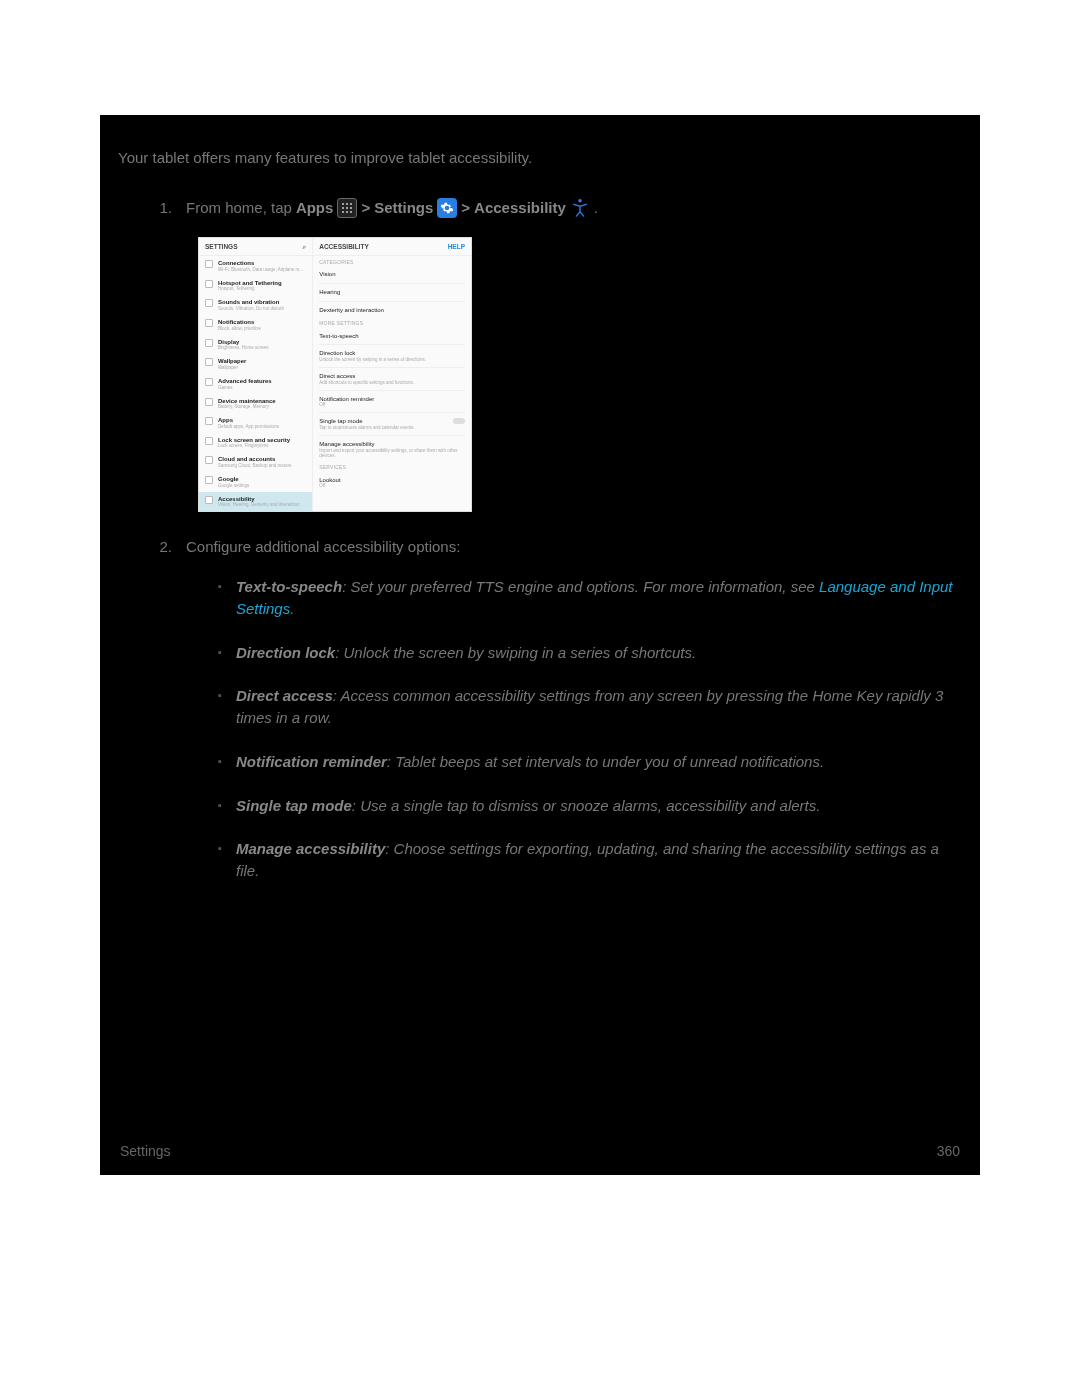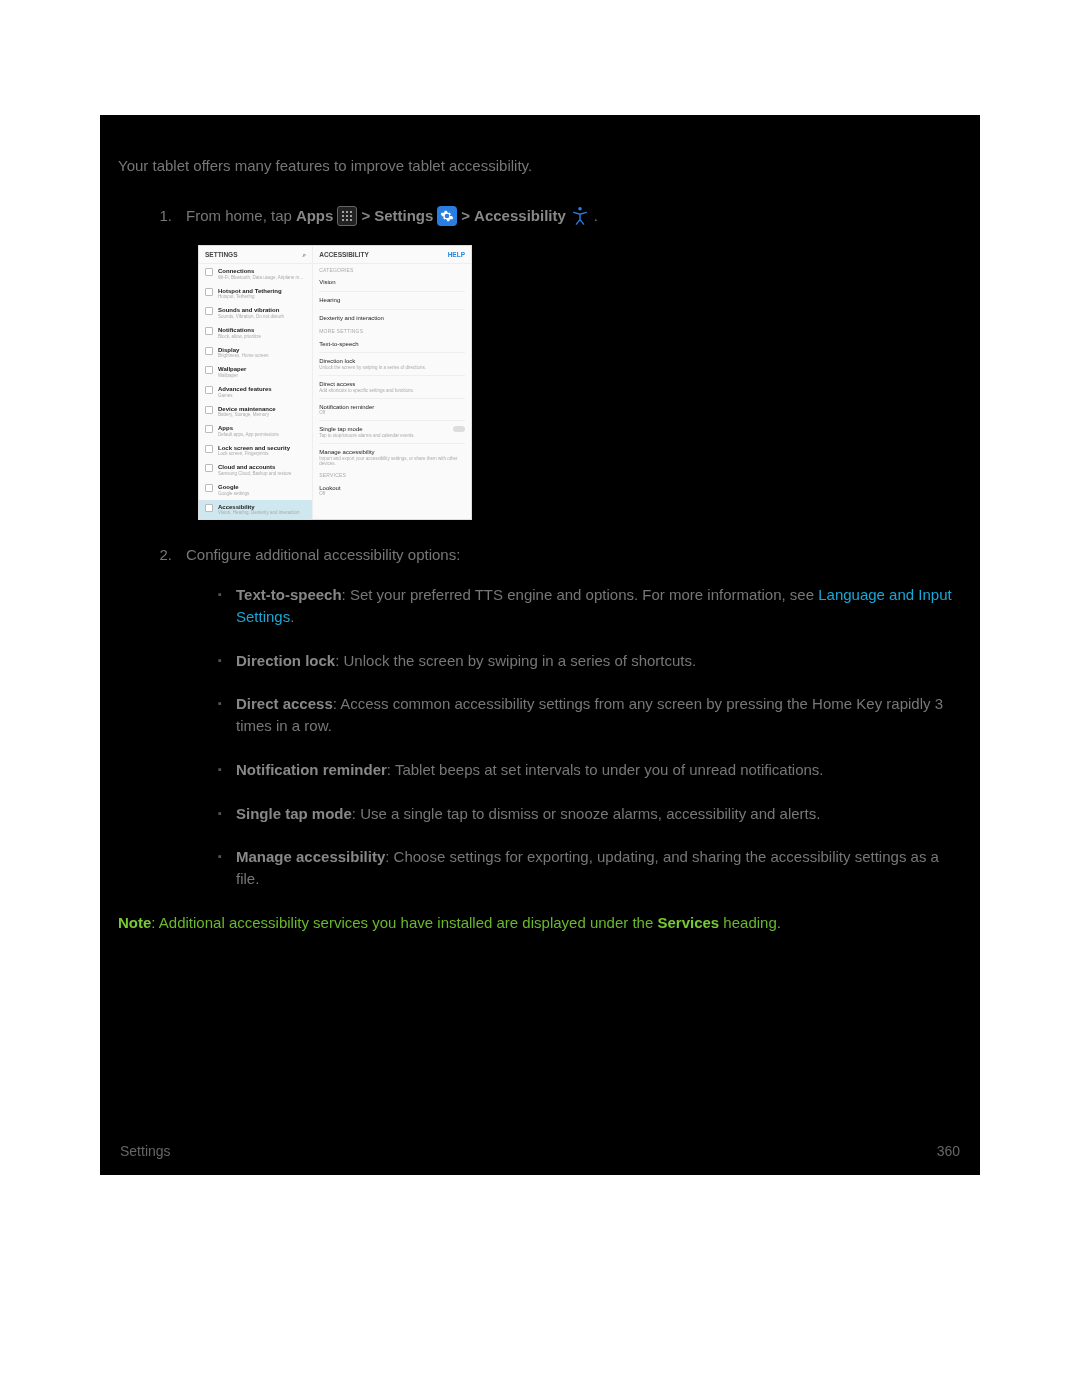--- a/index.html
+++ b/index.html
@@ -10,21 +10,21 @@
     font-family: Arial, Helvetica, sans-serif;
     position: relative;
   }
   .page {
     position: absolute;
     left: 100px;
     top: 115px;
     width: 880px;
     height: 1060px;
     background: #000;
-    padding: 40px 18px 18px 18px;
+    padding: 32px 18px 18px 18px;
     color: #777;
     font-size: 15px;
     line-height: 1.45;
   }
   .intro { margin-bottom: 28px; }
   .step-line { display:flex; align-items:center; flex-wrap:wrap; gap:4px; }
   .step-num { display:inline-block; width: 34px; text-align:right; margin-right: 10px;}
   .ol-block { margin-left: 20px; }
   .step { margin-bottom: 18px; }
   .bold { font-weight: 700; color: #888; }
@@ -66,21 +66,21 @@
   .ss-txt .s { font-size:4.5px; color:#aaa; line-height:1.1; }
   .ss-r-item { padding:3px 6px; }
   .ss-r-item .t { font-size:6px; color:#222; }
   .ss-r-item .s { font-size:4.5px; color:#aaa; line-height:1.1; }
   .ss-divider { height:0; border-top:1px solid #eee; margin:1px 6px; }
   .ss-toggle { float:right; width:12px; height:6px; border-radius:3px; background:#ddd; margin-top:1px; }
 
   .sub-list { margin-left: 80px; }
   .sub-item { display:flex; margin-bottom: 22px; }
   .bullet { width: 18px; color:#555; font-size:11px; padding-top:3px; }
-  .sub-content { flex:1; }
+  .sub-content { flex:1;font-style:italic; }
   .link { color:#1aa6d6; }
   .note { color:#6ab82d; margin-top:8px; }
   .note .bold-g { font-weight:700; color:#79c934; }
   .footer {
     position:absolute;
     bottom: 14px;
     left: 20px;
     right: 20px;
     display:flex;
     justify-content:space-between;
@@ -325,22 +325,19 @@
           <div class="bullet">▪</div>
           <div class="sub-content"><span class="bold">Single tap mode</span><span>: Use a single tap to dismiss or snooze alarms, accessibility and alerts.</span></div>
         </div>
         <div class="sub-item">
           <div class="bullet">▪</div>
           <div class="sub-content"><span class="bold">Manage accessibility</span><span>: Choose settings for exporting, updating, and sharing the accessibility settings as a file.</span></div>
         </div>
       </div>
   </div>
 
-  <div class="note">
-    <span class="bold-g">Note</span><span>: Additional accessibility services you have installed are displayed under the </span><span class="bold-g">Services</span><span> heading.</span>
-  </div>
 
   <div class="footer">
     <span>Settings</span>
     <span>360</span>
   </div>
 
 </div>
 
 </body></html>

